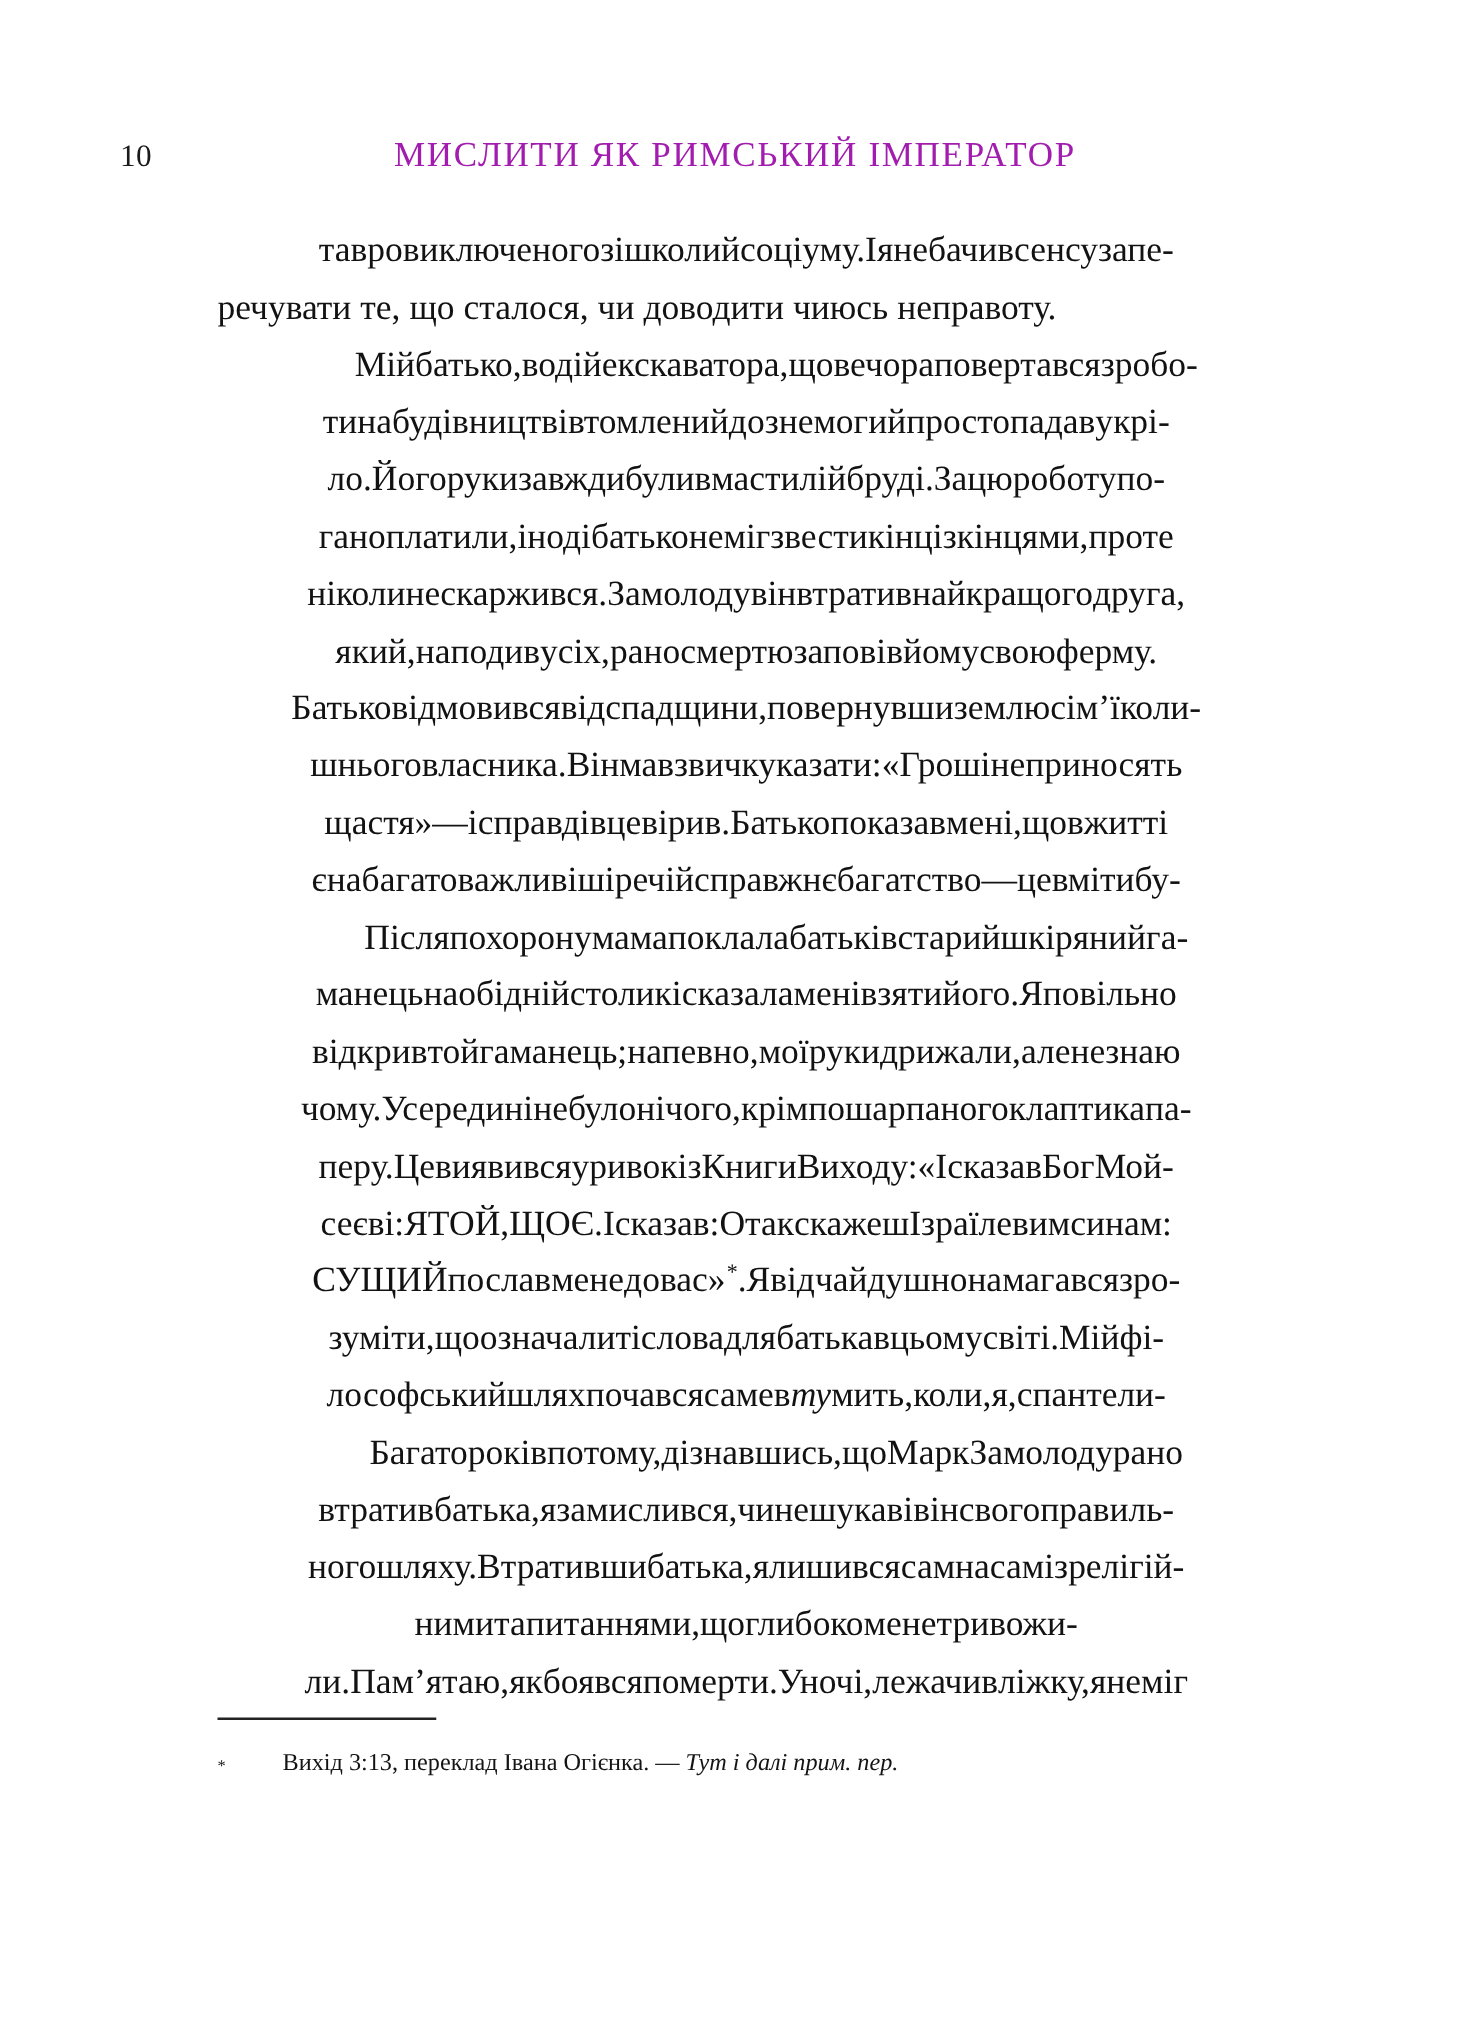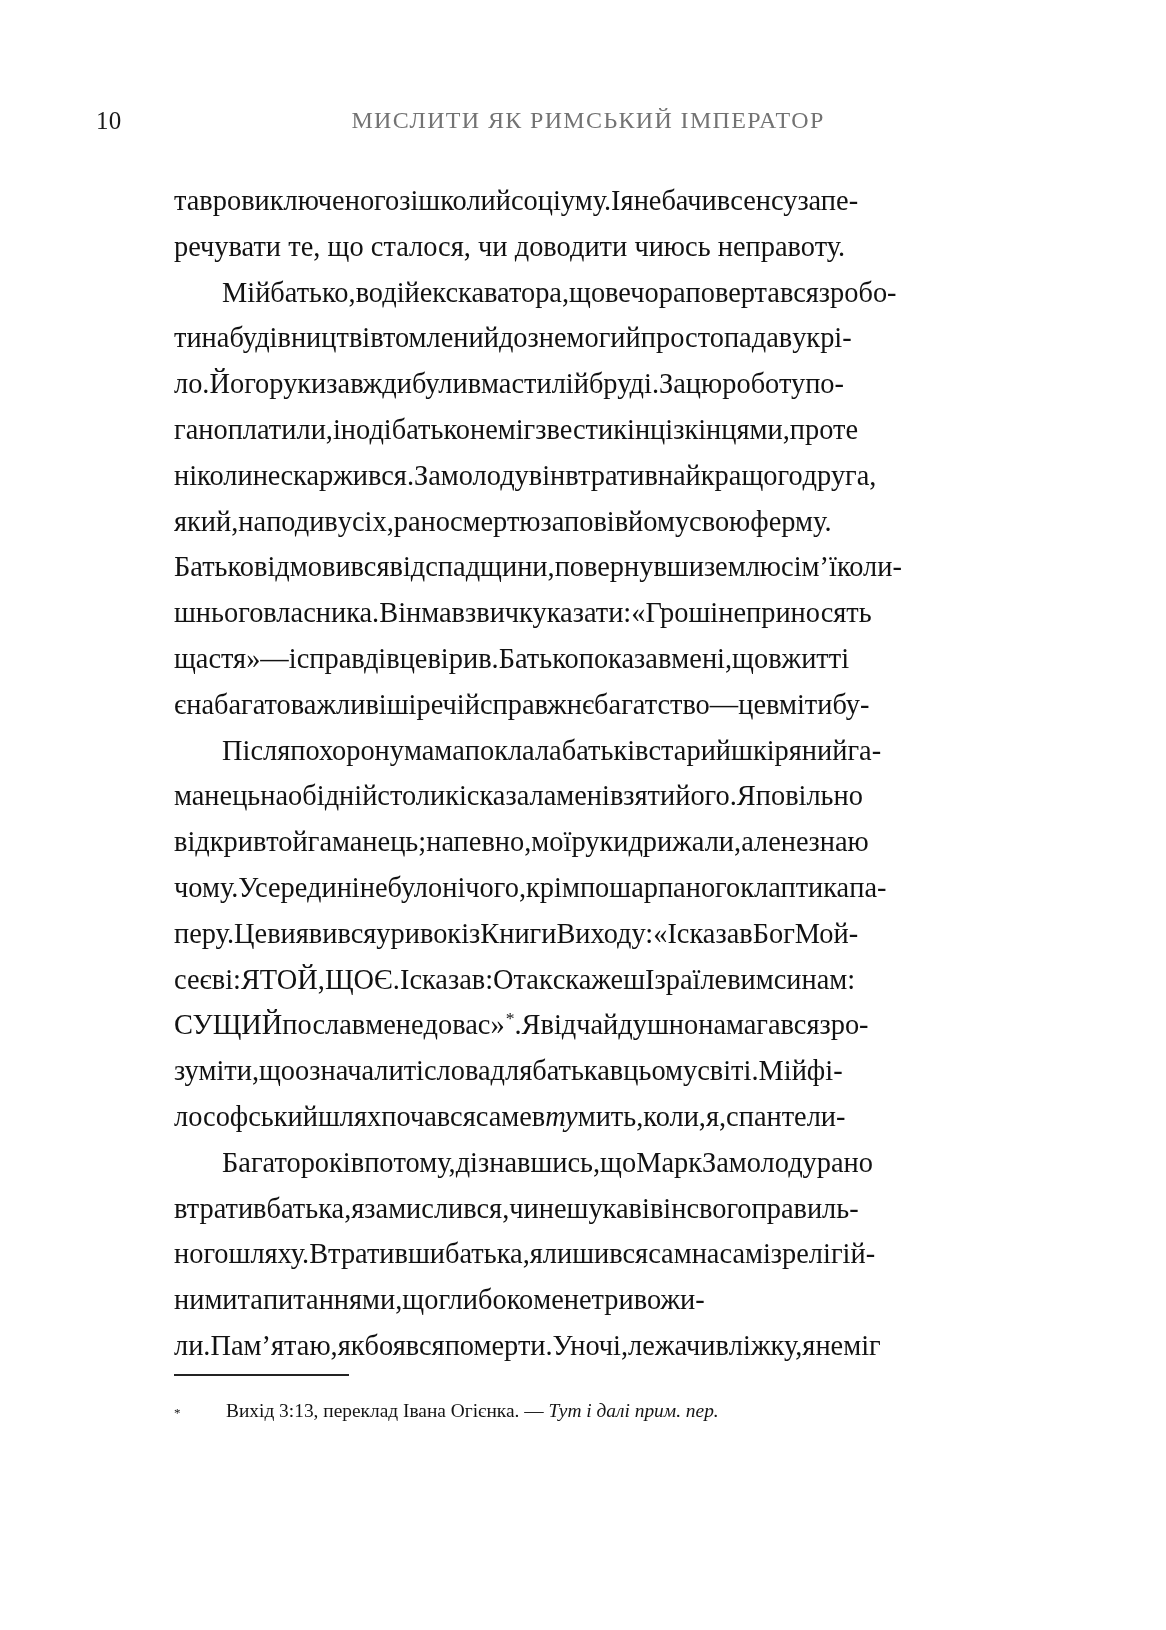--- a/index.html
+++ b/index.html
@@ -25,37 +25,37 @@
   }
 
   
   .running-head {
     position: absolute;
     top: 108px;
     left: 96px;
     right: 96px;
     height: 34px;
     display: flex;
-    align-items: flex-start;
+    align-items: center;
   }
   .folio {
     font-size: 25px;
     line-height: 1;
     color: #1a1a1a;
     letter-spacing: 0.2px;
     width: 120px;
     flex: none;
   }
   .head-title {
     flex: 1;
     text-align: center;
-    font-size: 24px;
+    font-size: 28px;
     line-height: 1;
     letter-spacing: 1.35px;
-    color: #737373;
+    color: #a21caf;
     text-transform: uppercase;
     font-variant: small-caps;
     padding-right: 110px;
     white-space: nowrap;
   }
 
   
   .textblock {
     position: absolute;
     top: 178px;
@@ -73,21 +73,21 @@
     word-spacing: 0.1px;
     hyphens: manual;
   }
   .para .ln {
     display: block;
     white-space: nowrap;
   }
   
   .para .ln.j {
     display: flex;
-    justify-content: flex-start;
+    justify-content: center;
     white-space: normal;
   }
   .para .ln.j > span {
     white-space: pre;
   }
   .indent {
     display: inline-block;
     width: 48px;
   }
 

